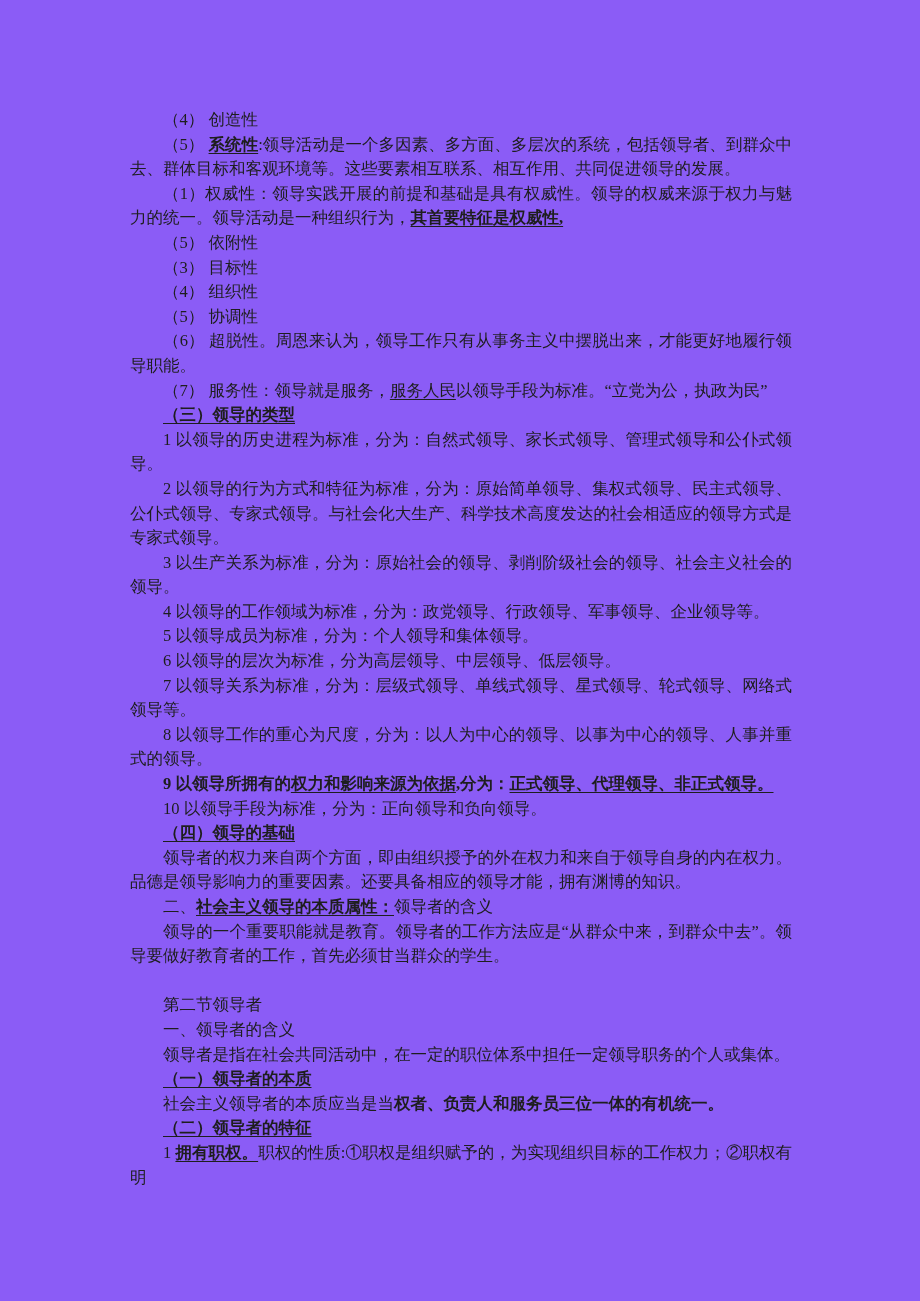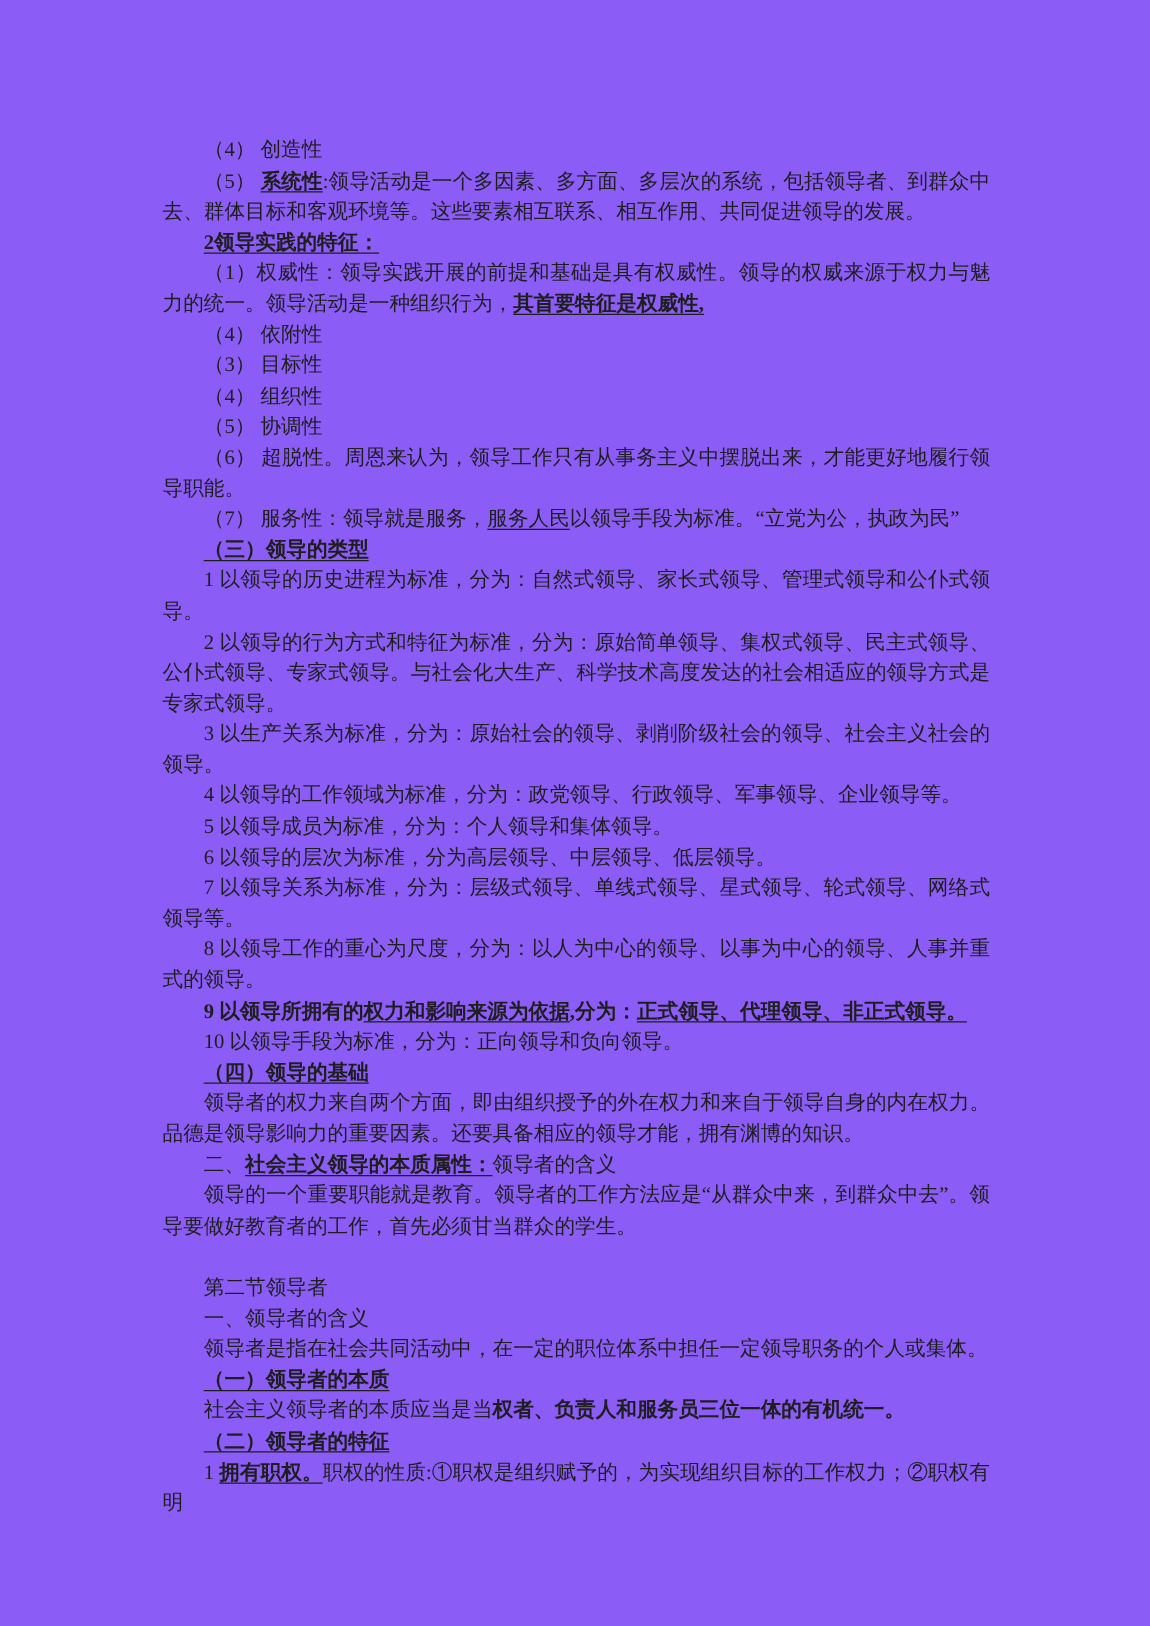--- a/index.html
+++ b/index.html
@@ -30,23 +30,22 @@
   p.blank  { height: 24.6px; }
   span.b { font-weight: 700; }
   span.u { text-decoration: underline; text-underline-offset: 3px; }
 </style>
 </head>
 <body>
 
 <div class="page" style="background: #8b5cf6; color: rgb(30, 30, 30);">
     <p class="line indent"><span>（4） 创造性</span></p>
     <p class="line indent"><span>（5） </span><span class="b u">系统性</span><span>:领导活动是一个多因素、多方面、多层次的系统，包括领导者、到群众中去、群体目标和客观环境等。这些要素相互联系、相互作用、共同促进领导的发展。</span></p>
-    <p class="line indent"><span class="b u">2领导实践的特征： </span></p>
     <p class="line indent"><span>（1）权威性：领导实践开展的前提和基础是具有权威性。领导的权威来源于权力与魅力的统一。领导活动是一种组织行为，</span><span class="b u">其首要特征是权威性,</span></p>
-    <p class="line indent"><span>（4） 依附性</span></p>
+    <p class="line indent"><span>（5） 依附性</span></p>
     <p class="line indent"><span>（3） 目标性</span></p>
     <p class="line indent"><span>（4） 组织性</span></p>
     <p class="line indent"><span>（5） 协调性</span></p>
     <p class="line indent"><span>（6） 超脱性。周恩来认为，领导工作只有从事务主义中摆脱出来，才能更好地履行领导职能。</span></p>
     <p class="line indent"><span>（7） 服务性：领导就是服务，</span><span class="u">服务人民</span><span>以领导手段为标准。“立党为公，执政为民”</span></p>
     <p class="line indent"><span class="b u"> （三）领导的类型</span></p>
     <p class="line indent"><span>1 以领导的历史进程为标准，分为：自然式领导、家长式领导、管理式领导和公仆式领导。</span></p>
     <p class="line indent"><span>2 以领导的行为方式和特征为标准，分为：原始简单领导、集权式领导、民主式领导、公仆式领导、专家式领导。与社会化大生产、科学技术高度发达的社会相适应的领导方式是专家式领导。</span></p>
     <p class="line indent"><span>3 以生产关系为标准，分为：原始社会的领导、剥削阶级社会的领导、社会主义社会的领导。</span></p>
     <p class="line indent"><span>4 以领导的工作领域为标准，分为：政党领导、行政领导、军事领导、企业领导等。</span></p>

